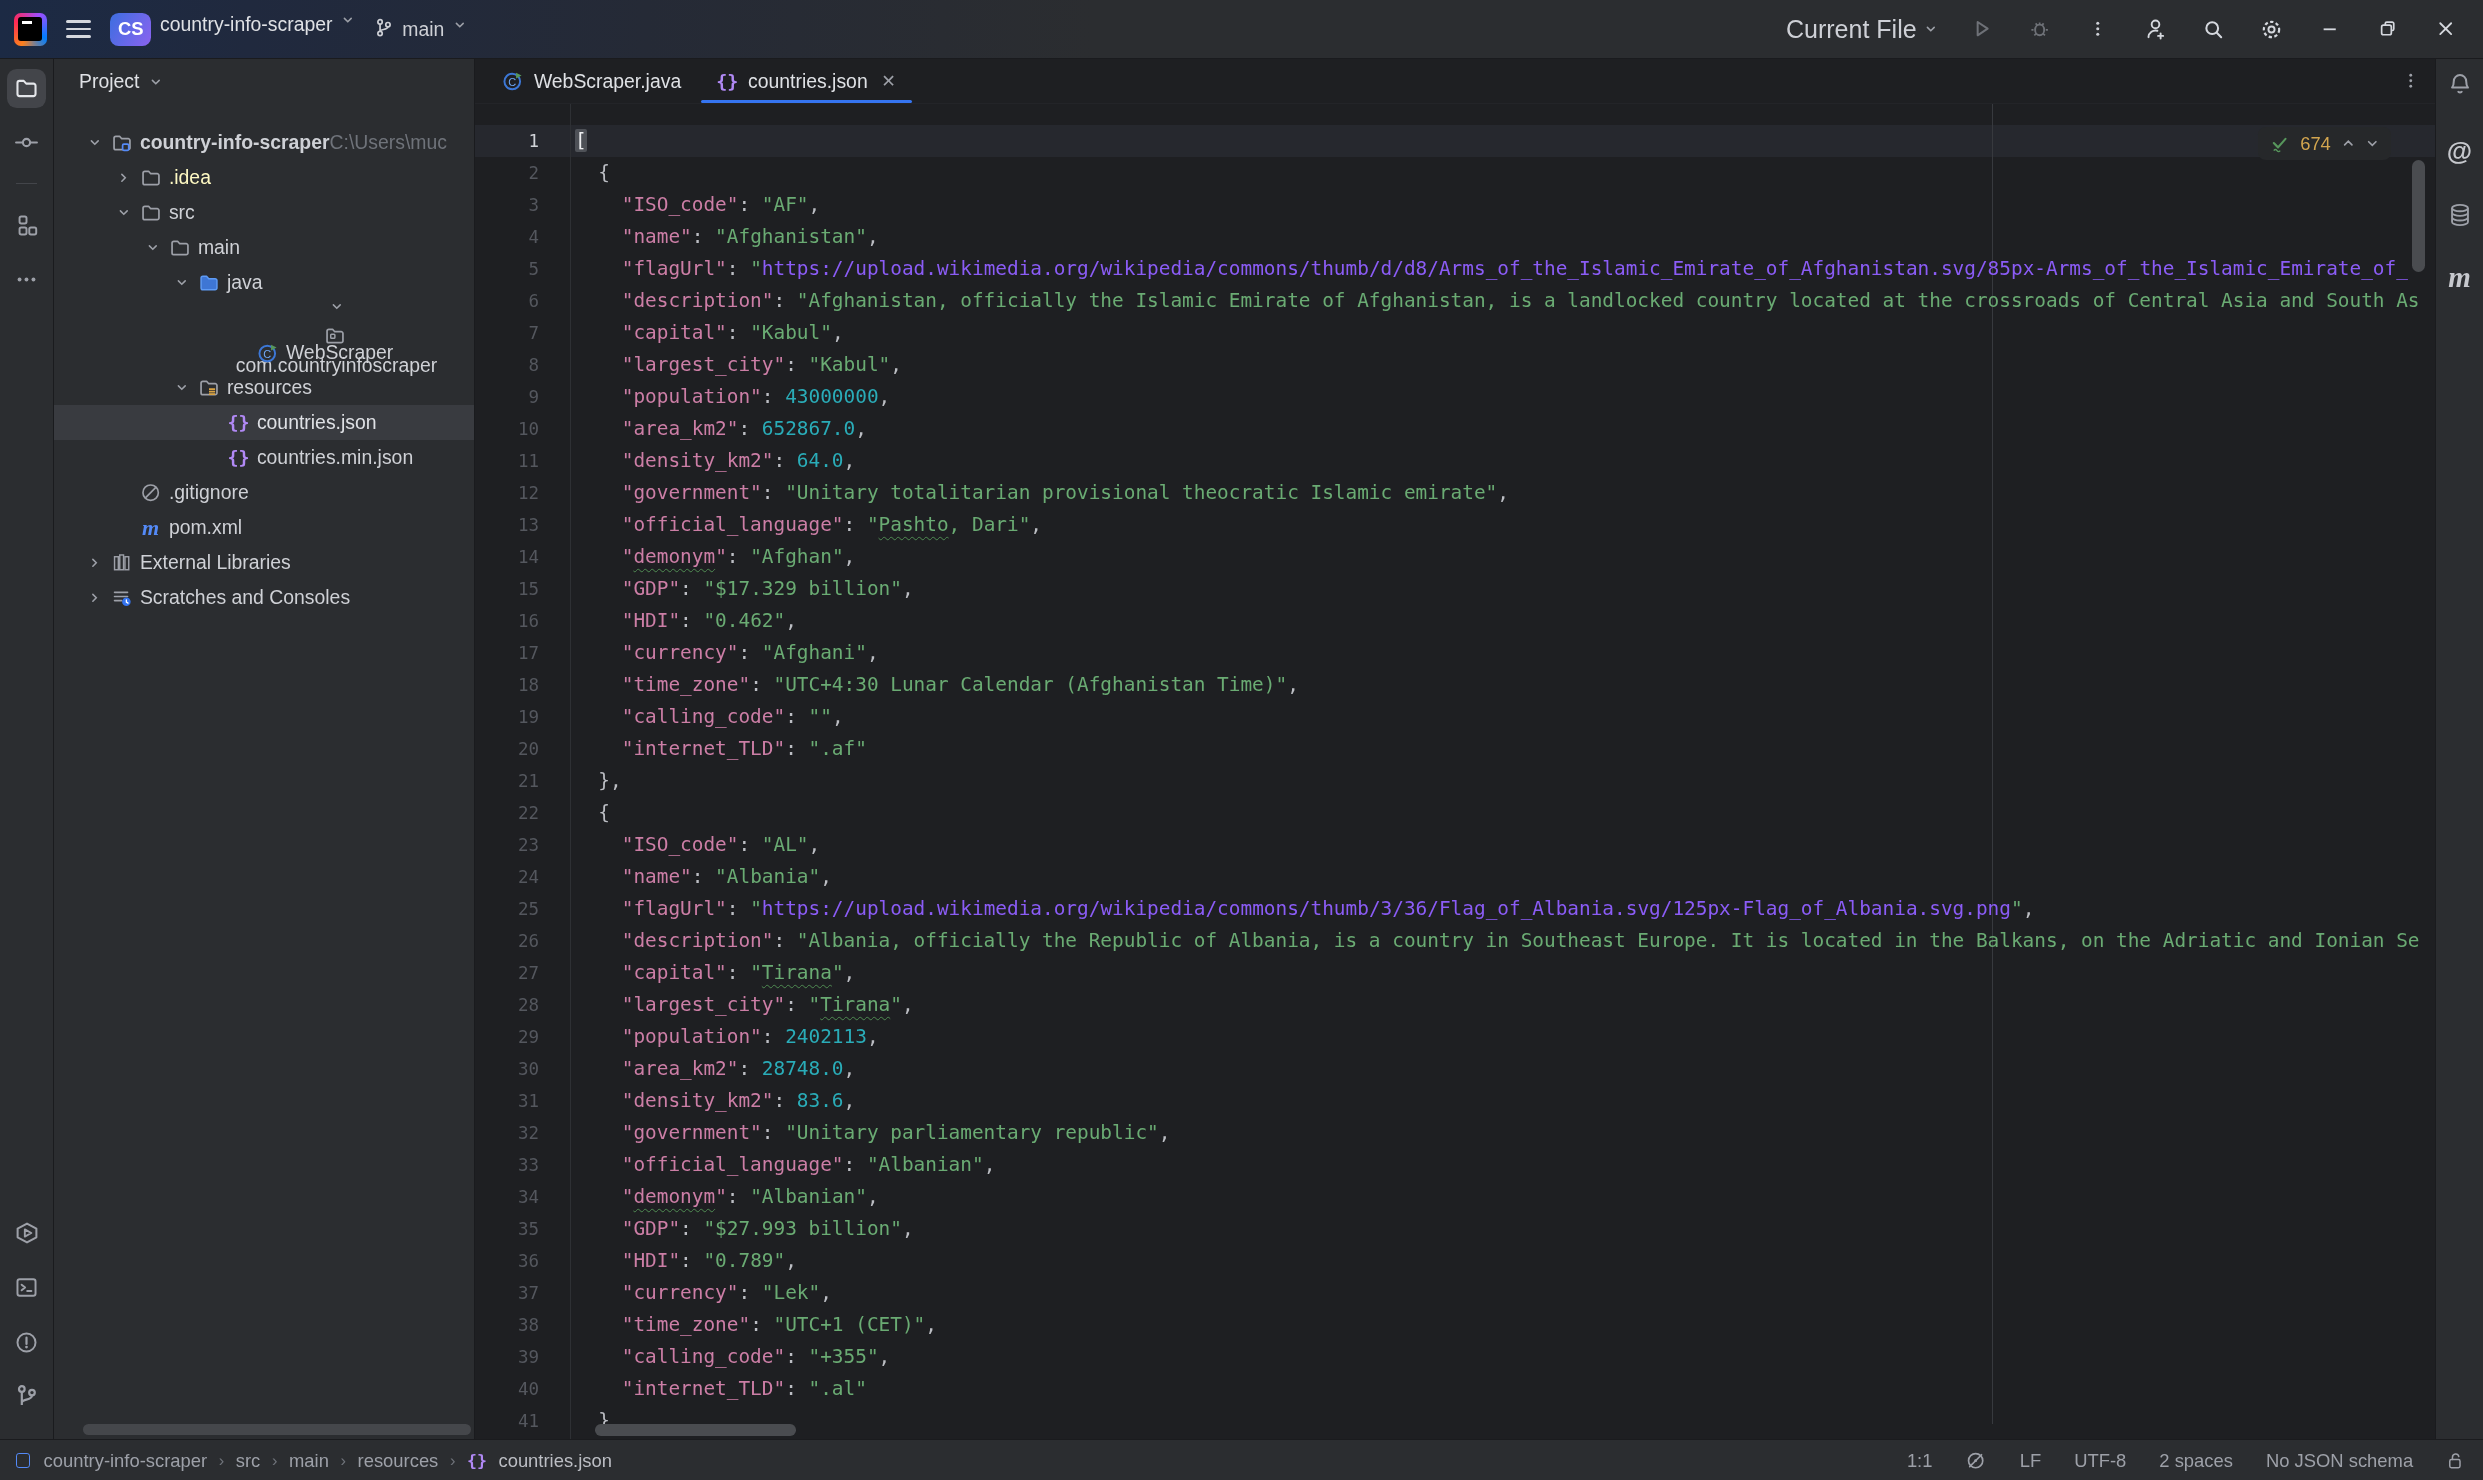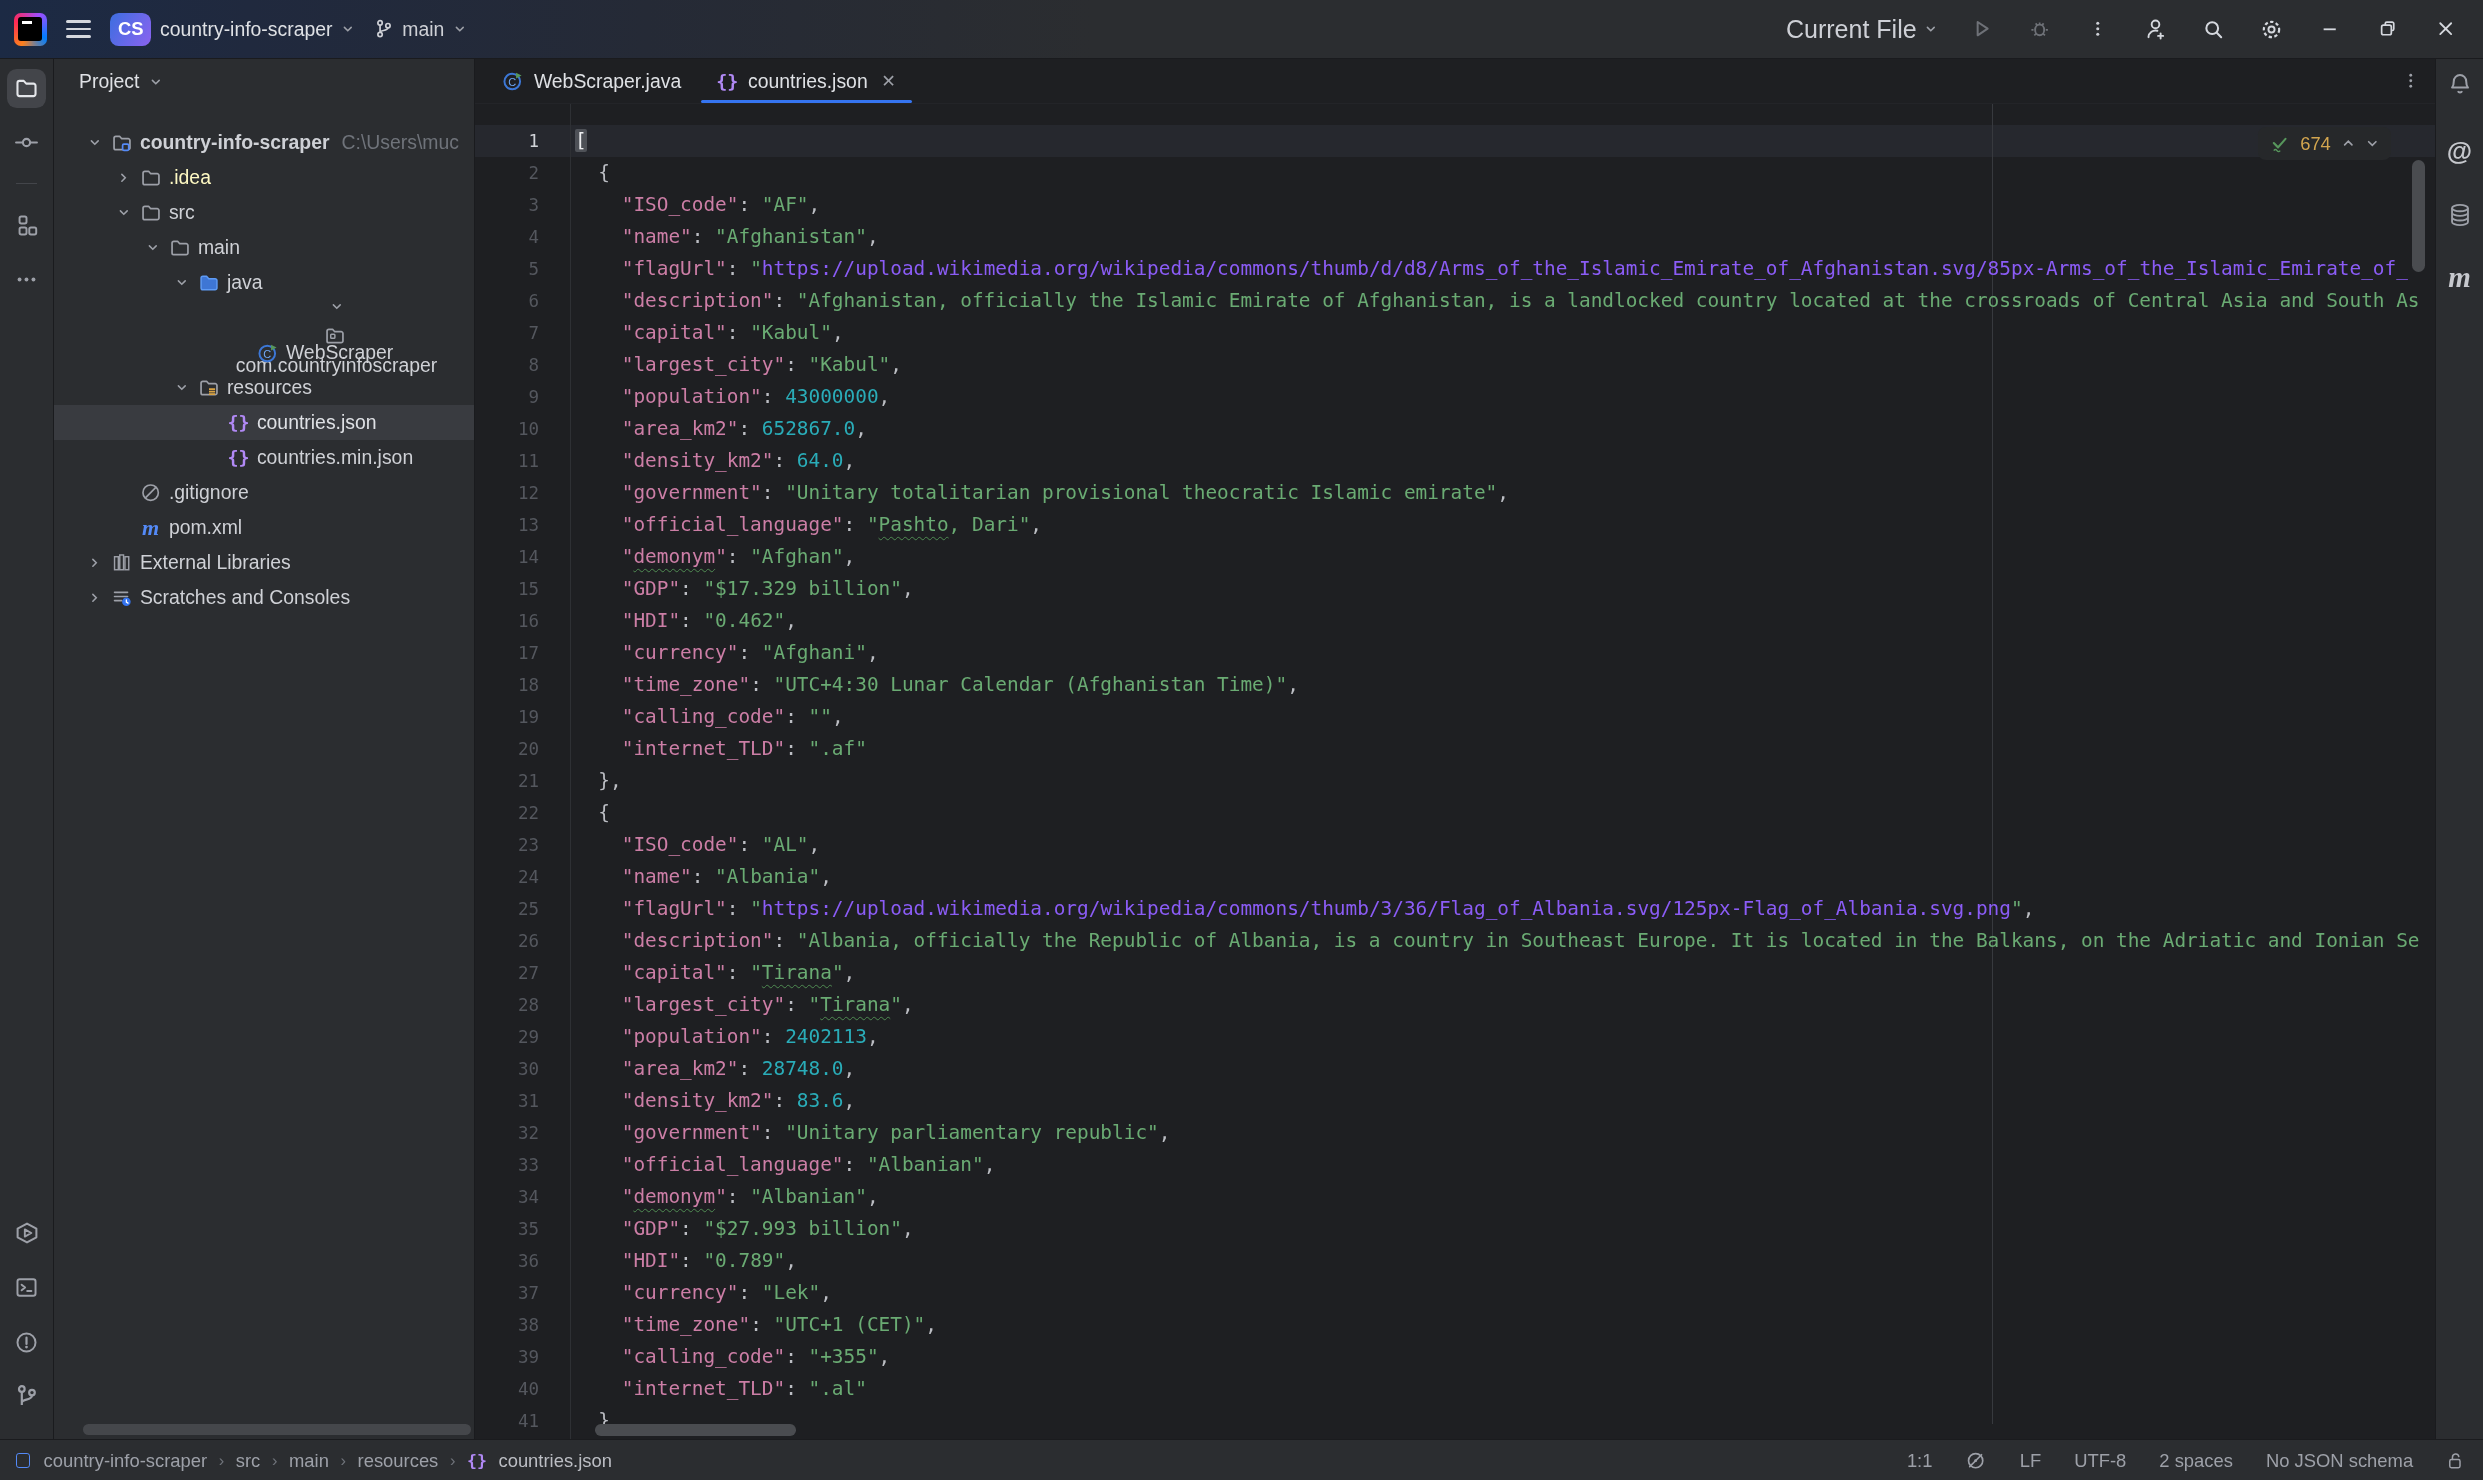--- a/index.html
+++ b/index.html
@@ -13,21 +13,21 @@
     border-bottom:1px solid #1A1B1E; padding:0 0 0 13.6px; }
   .tb-left { display:flex; align-items:center; gap:19.4px; }
   .logo { width:33px; height:33px; border-radius:6.8px;
     background:conic-gradient(from 210deg,#FC801D,#FE2857,#9E4DFF,#007EFF,#FC801D); position:relative; }
   .logo:after { content:""; position:absolute; inset:4.9px; background:#000; border-radius:2.9px; }
   .logo:before { content:""; position:absolute; left:8.7px; top:8.7px; width:9.7px; height:2.9px; background:#fff; z-index:2; }
   .hamburger { width:25px; height:17.5px; display:flex; flex-direction:column; justify-content:space-between; }
   .hamburger i { height:2.5px; background:#D5D8DE; border-radius:1.9px; }
   .proj-badge { width:41px; height:33px; border-radius:8.7px; display:flex; align-items:center; justify-content:center;
     background:linear-gradient(120deg,#3D6EE0,#8A63F0); color:#fff; font-weight:bold; font-size:18.4px; }
-  .tb-item { display:flex; align-items:center; gap:8.7px; font-size:19.4px; color:#DFE1E5; }
+  .tb-item { display:flex; gap:8.7px; font-size:19.4px; color:#DFE1E5; }
   .tb-item .sub { color:#CED0D6; }
   .tb-right { margin-left:auto; display:flex; align-items:center; gap:29px; padding-right:23px; }
   .tb-ic { display:flex; align-items:center; justify-content:center; width:29px; height:29px; }
   .runcfg { display:flex; align-items:center; gap:7.8px; font-size:25px; color:#CED0D6; }
   svg { display:block; }
 
   
   .mainrow { flex:1 1 auto; display:flex; min-height:0; }
 
   
@@ -44,21 +44,21 @@
   .panel { width:421px; flex:0 0 421px; background:#2B2D30; border-right:1px solid #1A1B1E;
     display:flex; flex-direction:column; overflow:hidden; position:relative; }
   .panel-header { height:45px; flex:0 0 45px; display:flex; align-items:center; gap:9.7px;
     padding-left:25px; font-size:19.4px; color:#DFE1E5; }
   .tree { padding-top:21.3px; font-size:19.4px; color:#CFD1D6; white-space:nowrap; }
   .trow { height:35px; display:flex; align-items:center; }
   .trow.selected { background:#393B40; }
   .trow .chev { width:25px; flex:0 0 25px; display:flex; justify-content:center; }
   .trow .ticon { width:29px; flex:0 0 29px; display:flex; justify-content:center; margin-right:3.9px; }
   .trow .bold { font-weight:bold; }
-  .trow .hint { color:#6F737A; margin-left:12px; }
+  .trow .hint { color:#6F737A; margin-left:0; }
   .json-glyph { font-family:"DejaVu Sans Mono", monospace; color:#B189F5; font-size:18.4px; font-weight:bold; }
   .maven-glyph { font-family:"Liberation Serif", serif; font-style:italic; font-weight:bold; color:#548AF7; font-size:22px; line-height:1; }
   .panel-hscroll { position:absolute; bottom:3.9px; left:29px; width:388px; height:11.6px; background:#45474B; border-radius:5.8px; }
 
   
   .edcol { flex:1 1 auto; display:flex; flex-direction:column; min-width:0; background:#1E1F22; }
   .tabbar { height:45px; flex:0 0 45px; display:flex; align-items:stretch; background:#1E1F22;
     border-bottom:1px solid #232428; padding-left:9.7px; position:relative; }
   .tab { display:flex; align-items:center; gap:9.7px; padding:0 17.5px; font-size:19.4px; color:#DFE1E5; position:relative; }
   .tab.active:after { content:""; position:absolute; left:1.9px; right:1.9px; bottom:0; height:2.9px; background:#3574F0; border-radius:1.9px; }

